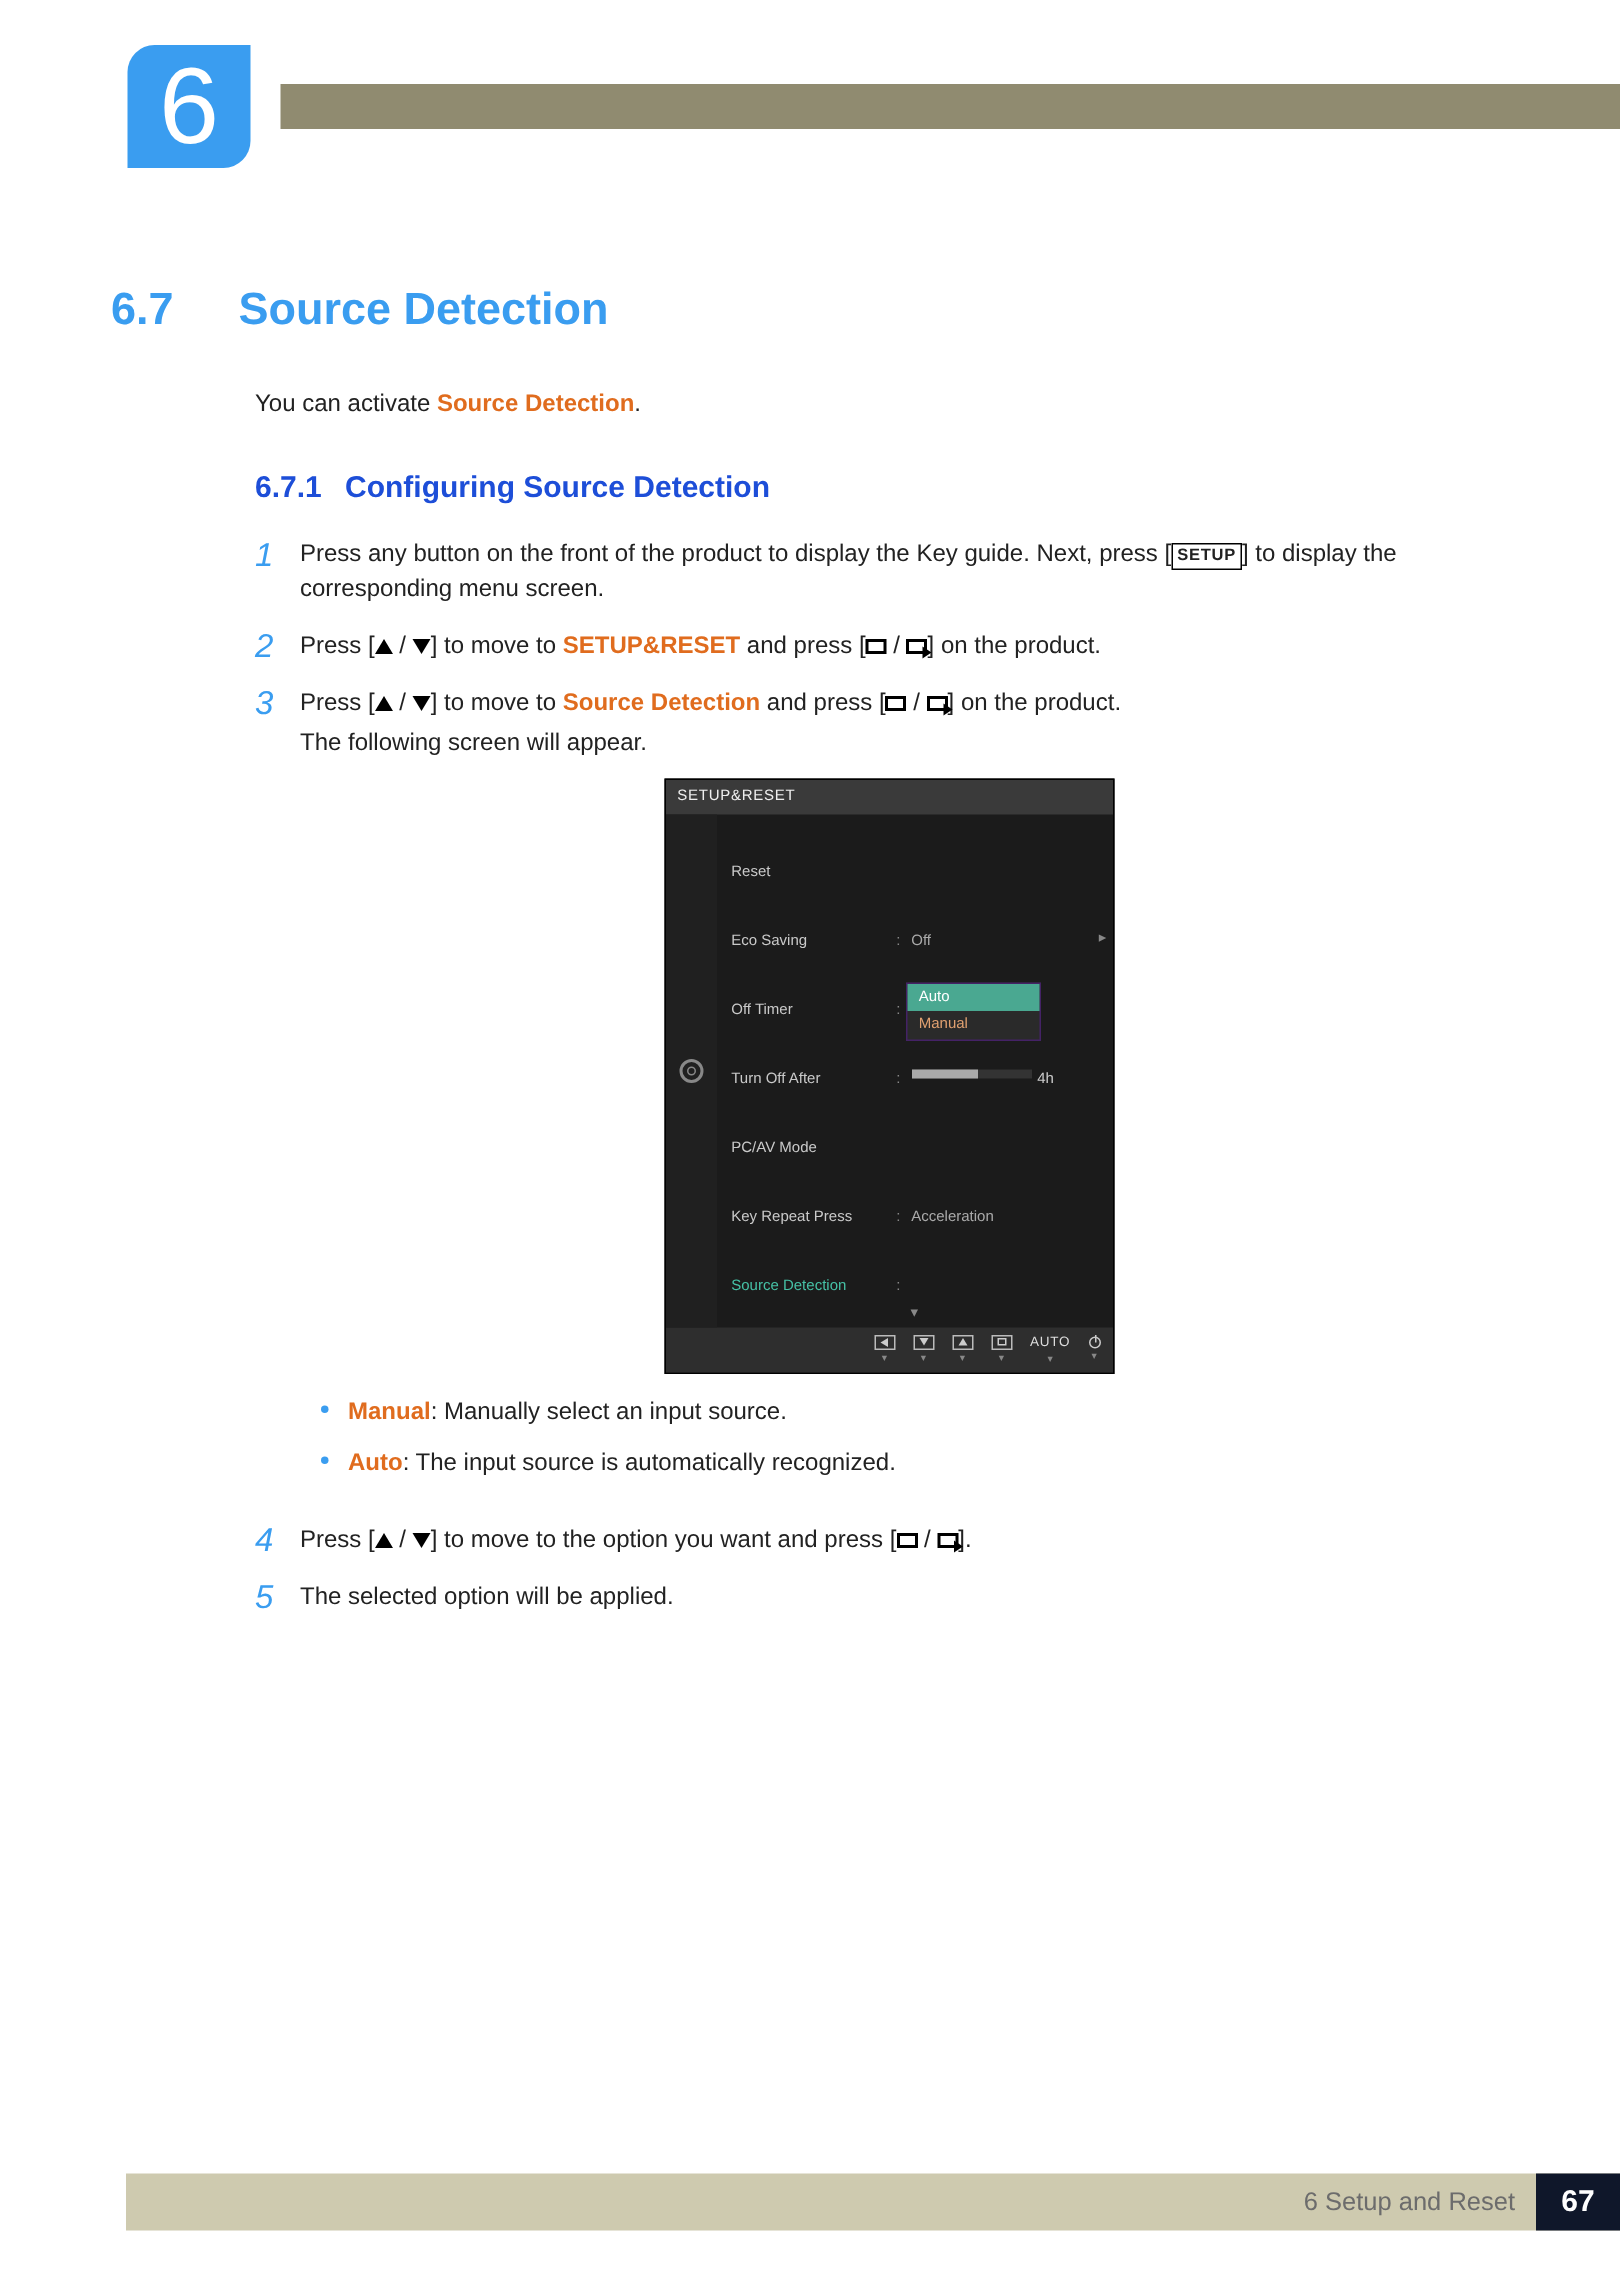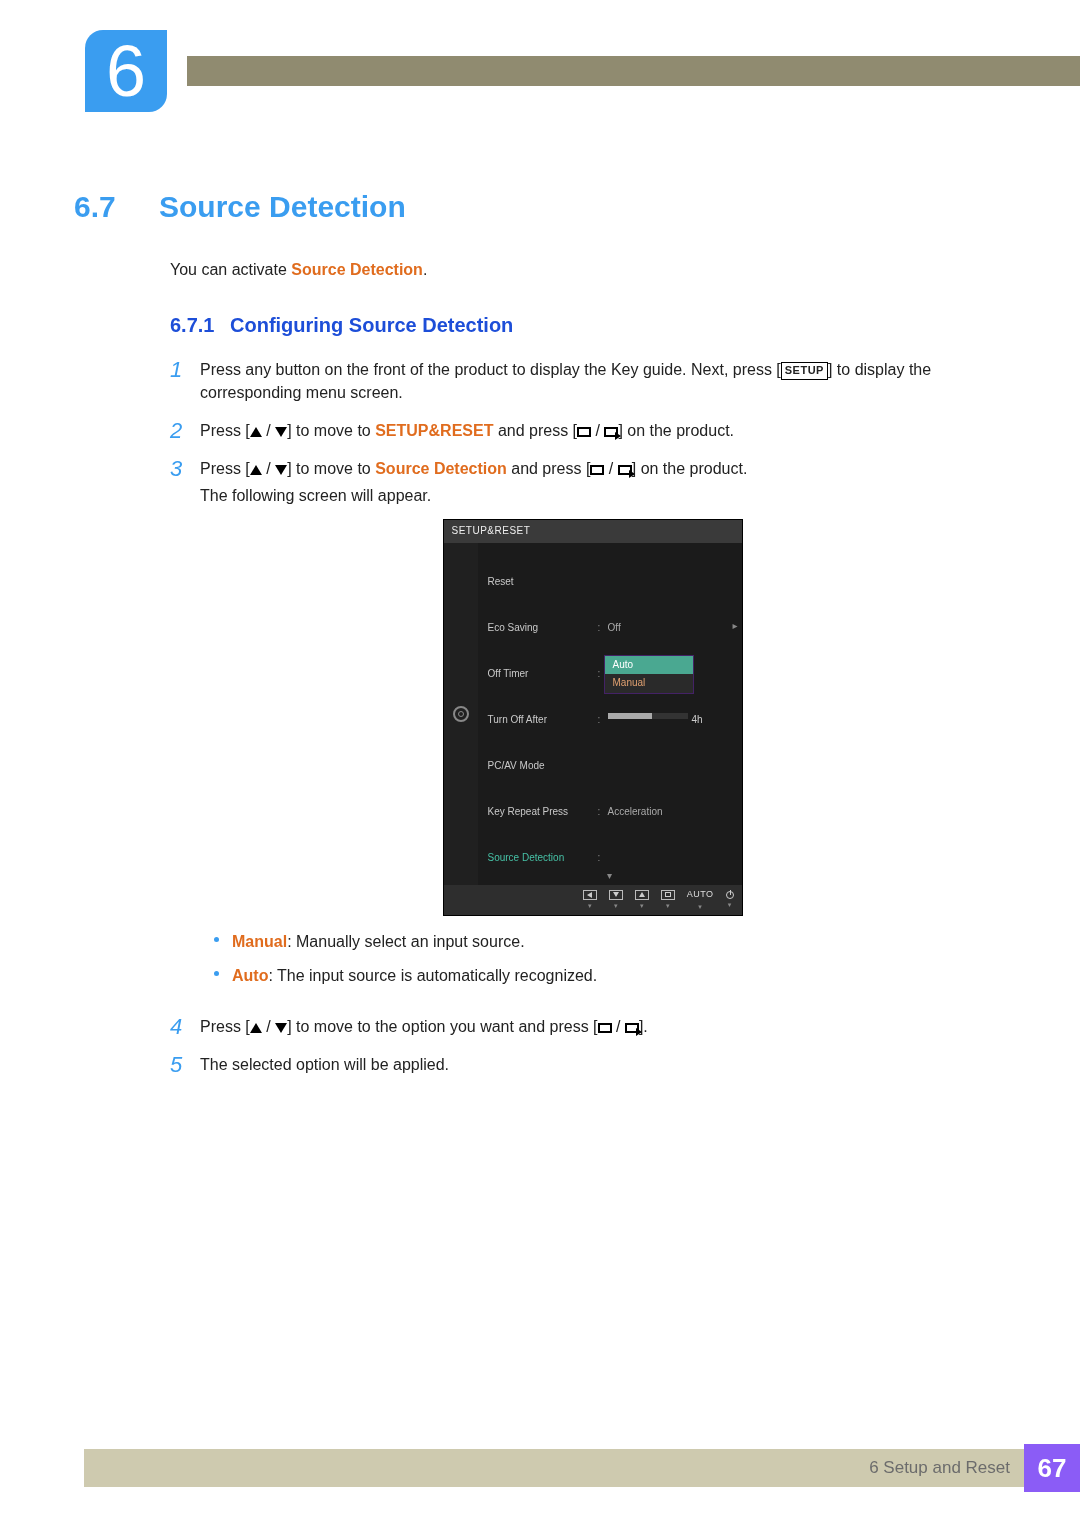--- a/index.html
+++ b/index.html
@@ -173,22 +173,22 @@
   .osd-ficon .ret{width:6px;height:5px;border:1px solid #ccc;}
   .osd-ficon .pwr{width:8px;height:8px;border:1px solid #ccc;border-radius:50%;position:relative;}
   .osd-ficon .pwr::after{content:"";position:absolute;left:3px;top:-2px;width:1px;height:5px;background:#ccc;}
   
   .footer {
     position:absolute; left:84px; right:0; bottom:40px; height:38px;
     background:#cecaaf; display:flex; align-items:center; justify-content:flex-end;
   }
   .footer-label { color:#6c6c6c; font-size:17px; margin-right:0; }
   .footer-page {
-    background:#8b5cf6; color:#fff; font-size:26px; font-weight:bold;
-    width:56px; height:48px; display:flex; align-items:center; justify-content:center; margin-left:14px;
+    background:#0f172a; color:#fff; font-size:20px; font-weight:bold;
+    width:56px; height:38px; display:flex; align-items:center; justify-content:center; margin-left:14px;
   }
 </style>
 </head>
 <body>
 
 <div class="topbar">
   <div class="chapnum">6</div>
   <div class="topstripe"></div>
 </div>
 

